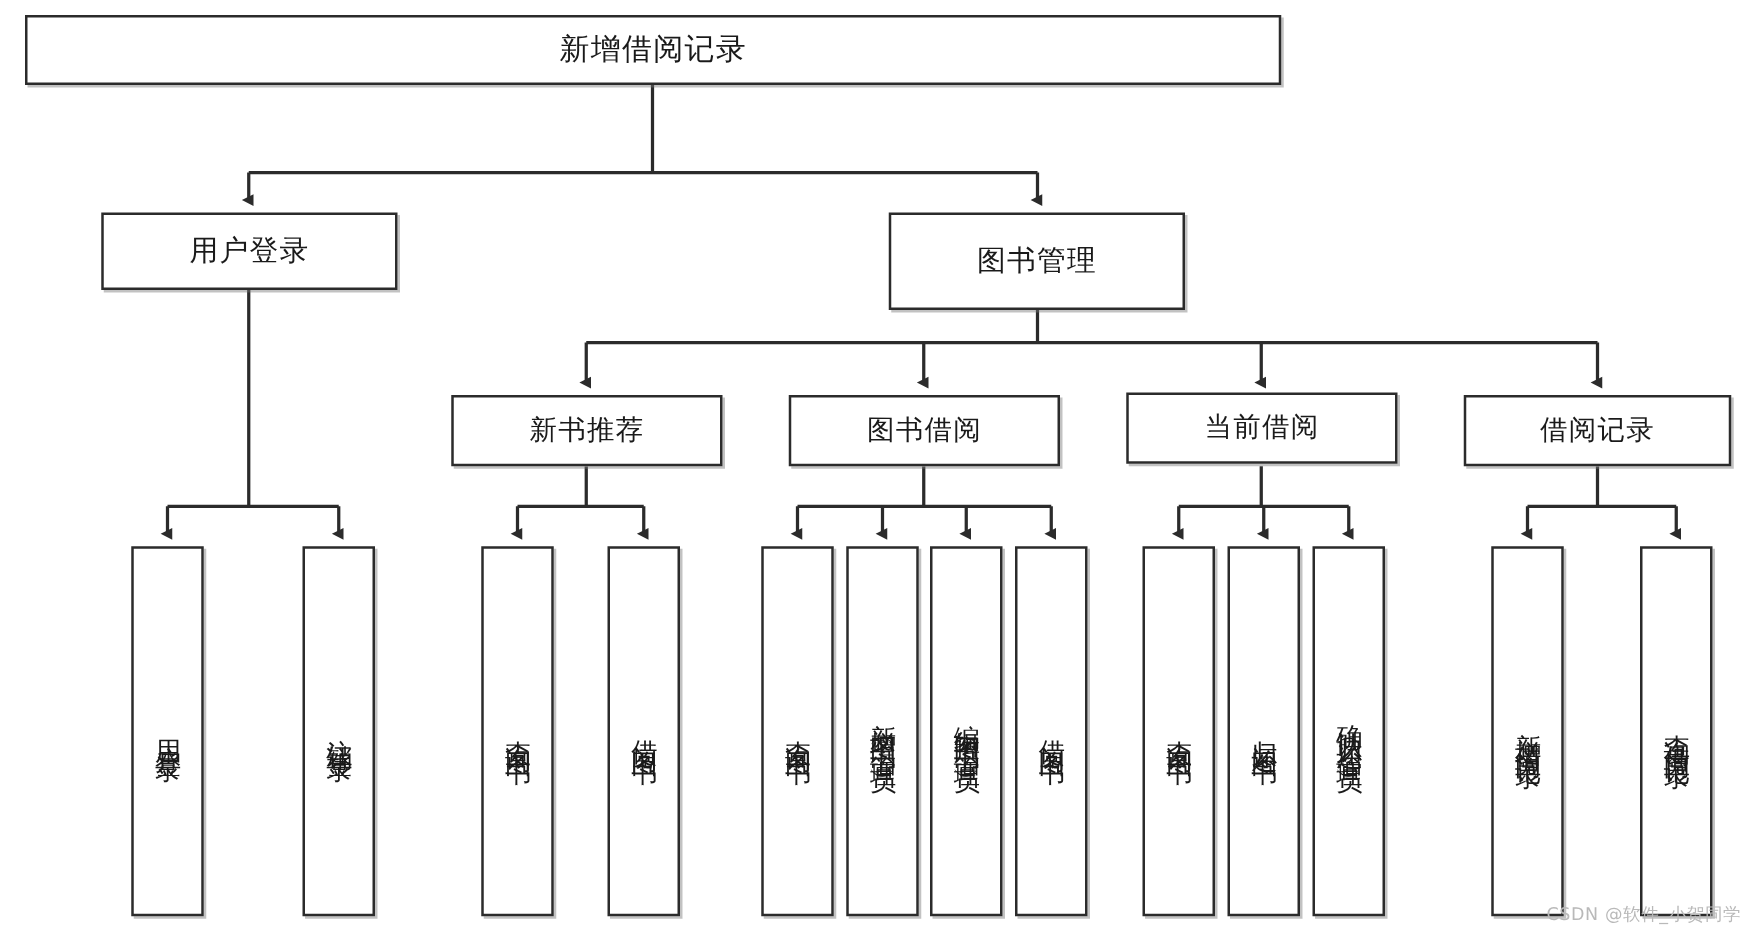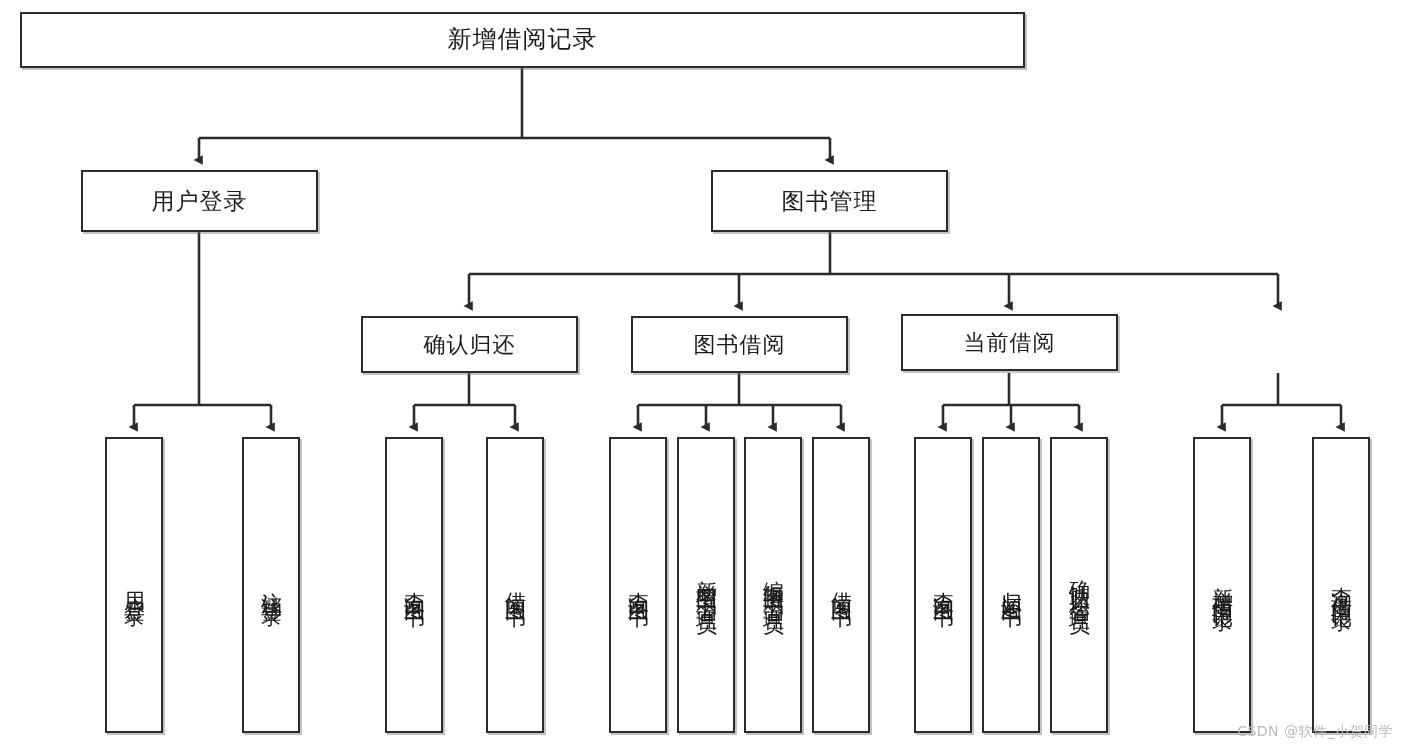--- a/index.html
+++ b/index.html
@@ -123,32 +123,35 @@
     </g>
   </svg>
 
   <div class="node root" style="left:20px; top:12px; width:1005px; height:56px;">
     <span class="node-label">新增借阅记录</span>
   </div>
 
   <div class="node level2" style="left:81px; top:170px; width:237px; height:62px;">
     <span class="node-label">用户登录</span>
   </div>
-  <div class="node level2" style="left:711px; top:170px; width:237px; height:62px;">
+  <div class="node level2" style="left:711px; top:170px; width:237px; height:78px;">
     <span class="node-label">图书管理</span>
   </div>
 
   <div class="node level3" style="left:361px; top:316px; width:217px; height:57px;">
-    <span class="node-label">确认归还</span>
+    <span class="node-label">新书推荐</span>
   </div>
   <div class="node level3" style="left:631px; top:316px; width:217px; height:57px;">
     <span class="node-label">图书借阅</span>
   </div>
   <div class="node level3" style="left:901px; top:314px; width:217px; height:57px;">
     <span class="node-label">当前借阅</span>
+  </div>
+  <div class="node level3" style="left:1171px; top:316px; width:214px; height:57px;">
+    <span class="node-label">借阅记录</span>
   </div>
 
   <div class="node leaf" style="left:105px; top:437px; width:58px; height:296px;">
     <span class="node-label">用户登录</span>
   </div>
   <div class="node leaf" style="left:242px; top:437px; width:58px; height:296px;">
     <span class="node-label">注销登录</span>
   </div>
 
   <div class="node leaf" style="left:385px; top:437px; width:58px; height:296px;">

